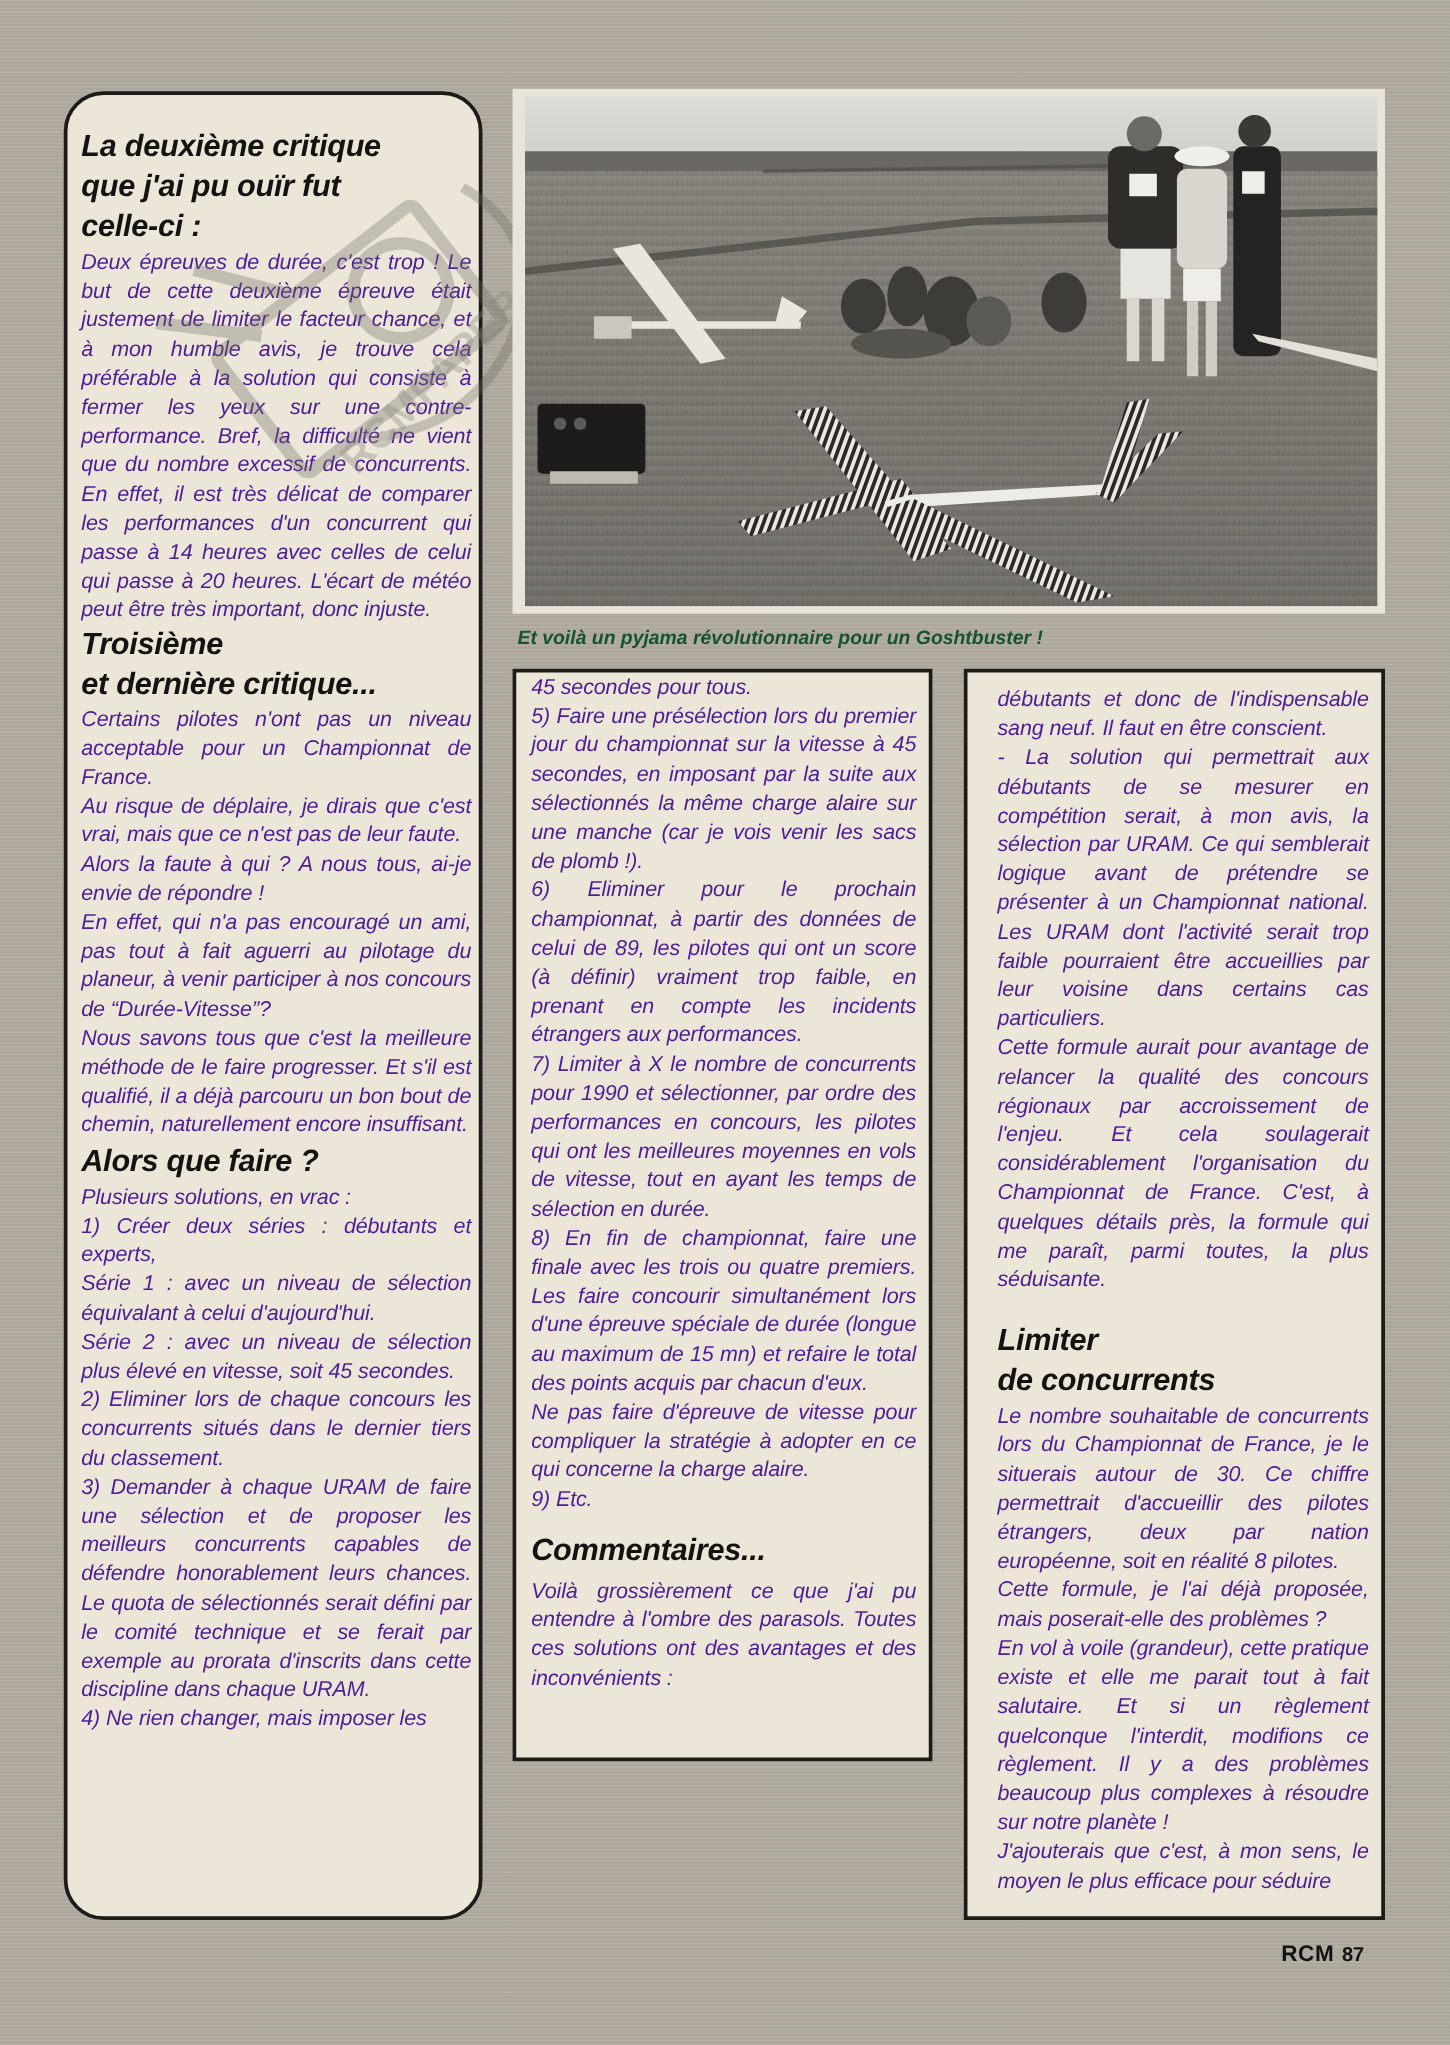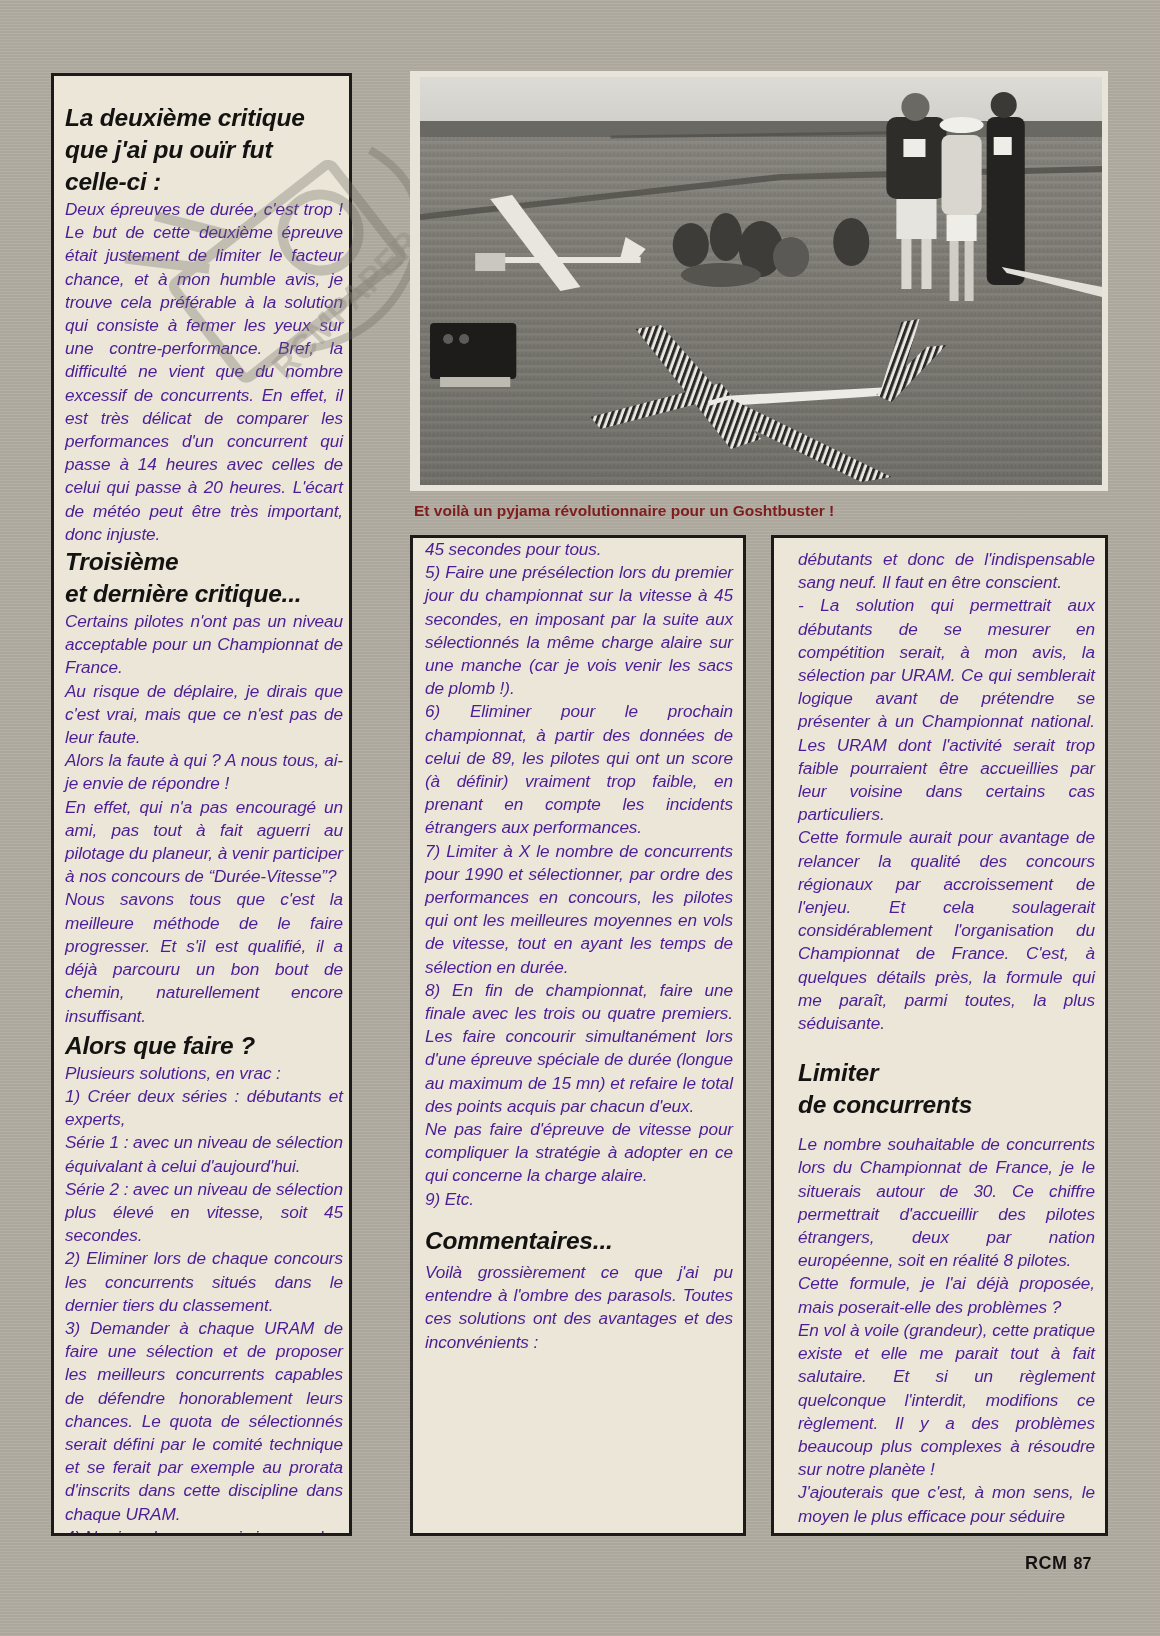--- a/index.html
+++ b/index.html
@@ -20,31 +20,31 @@
   }
   .col-text {
     font-style:italic; color:#4c1d95; font-size:17.2px; line-height:23.2px;
     text-align:justify; letter-spacing:-0.1px;
   }
   .col-text p { margin:0; }
   .heading {
     font-weight:bold; font-style:italic; color:#141312;
     font-size:24.5px; line-height:32px; margin:0; letter-spacing:-0.2px;
   }
-  #col-left { left:51px; top:73px; width:301px; height:1463px; padding:26px 6px 0 11px; }
-  #col-mid { left:410px; top:535px; width:336px; height:1001px; padding:0 10px 0 12px; }
+  #col-left { left:51px; top:73px; width:335px; height:1463px; padding:26px 6px 0 11px;border-radius:32px; }
+  #col-mid { left:410px; top:535px; width:336px; height:874px; padding:0 10px 0 12px; }
   #col-right { left:771px; top:535px; width:337px; height:1001px; padding:10px 10px 0 24px; }
   #photo-frame {
     position:absolute; left:410px; top:71px; width:698px; height:420px;
     background:#e8e4da; box-sizing:border-box; padding:6px 6px 6px 10px;
   }
   #photo { width:100%; height:100%; display:block; }
   #caption {
     position:absolute; left:414px; top:502px; width:700px;
-    font-weight:bold; font-size:15.5px; color:#7f1d1d;
+    font-weight:bold; font-style:italic; font-size:15.5px; color:#14532d;
   }
   #footer {
     position:absolute; left:1025px; top:1553px; font-size:18px; color:#141312;
   }
   #footer .mag { font-weight:900; font-size:18px; letter-spacing:0.5px;margin-top:48px; }
   #footer .pnum { font-weight:bold; font-size:16px; margin-left:6px; }
   .watermark {
     position:absolute; pointer-events:none;
   }
   .spacer-md { height:14px; }
@@ -203,21 +203,21 @@
   <div class="col-text">
     <p>débutants et donc de l'indispensable sang neuf. Il faut en être conscient.</p>
     <p>- La solution qui permettrait aux débutants de se mesurer en compétition serait, à mon avis, la sélection par URAM. Ce qui semblerait logique avant de prétendre se présenter à un Championnat national. Les URAM dont l'activité serait trop faible pourraient être accueillies par leur voisine dans certains cas particuliers.</p>
     <p>Cette formule aurait pour avantage de relancer la qualité des concours régionaux par accroissement de l'enjeu. Et cela soulagerait considérablement l'organisation du Championnat de France. C'est, à quelques détails près, la formule qui me paraît, parmi toutes, la plus séduisante.</p>
   </div>
   <div class="spacer-md" style="height:22px"></div>
   <h2 class="heading">
     <span>Limiter</span><br>
     <span>de concurrents</span>
   </h2>
-  <div class="col-text" style="margin-top:12px">
+  <div class="col-text" style="margin-top:0">
     <p>Le nombre souhaitable de concurrents lors du Championnat de France, je le situerais autour de 30. Ce chiffre permettrait d'accueillir des pilotes étrangers, deux par nation européenne, soit en réalité 8 pilotes.</p>
     <p>Cette formule, je l'ai déjà proposée, mais poserait-elle des problèmes ?</p>
     <p>En vol à voile (grandeur), cette pratique existe et elle me parait tout à fait salutaire. Et si un règlement quelconque l'interdit, modifions ce règlement. Il y a des problèmes beaucoup plus complexes à résoudre sur notre planète !</p>
     <p>J'ajouterais que c'est, à mon sens, le moyen le plus efficace pour séduire</p>
   </div>
 </div>
 
 <div id="footer">
   <span class="mag">RCM</span><span class="pnum">87</span>
 </div>

